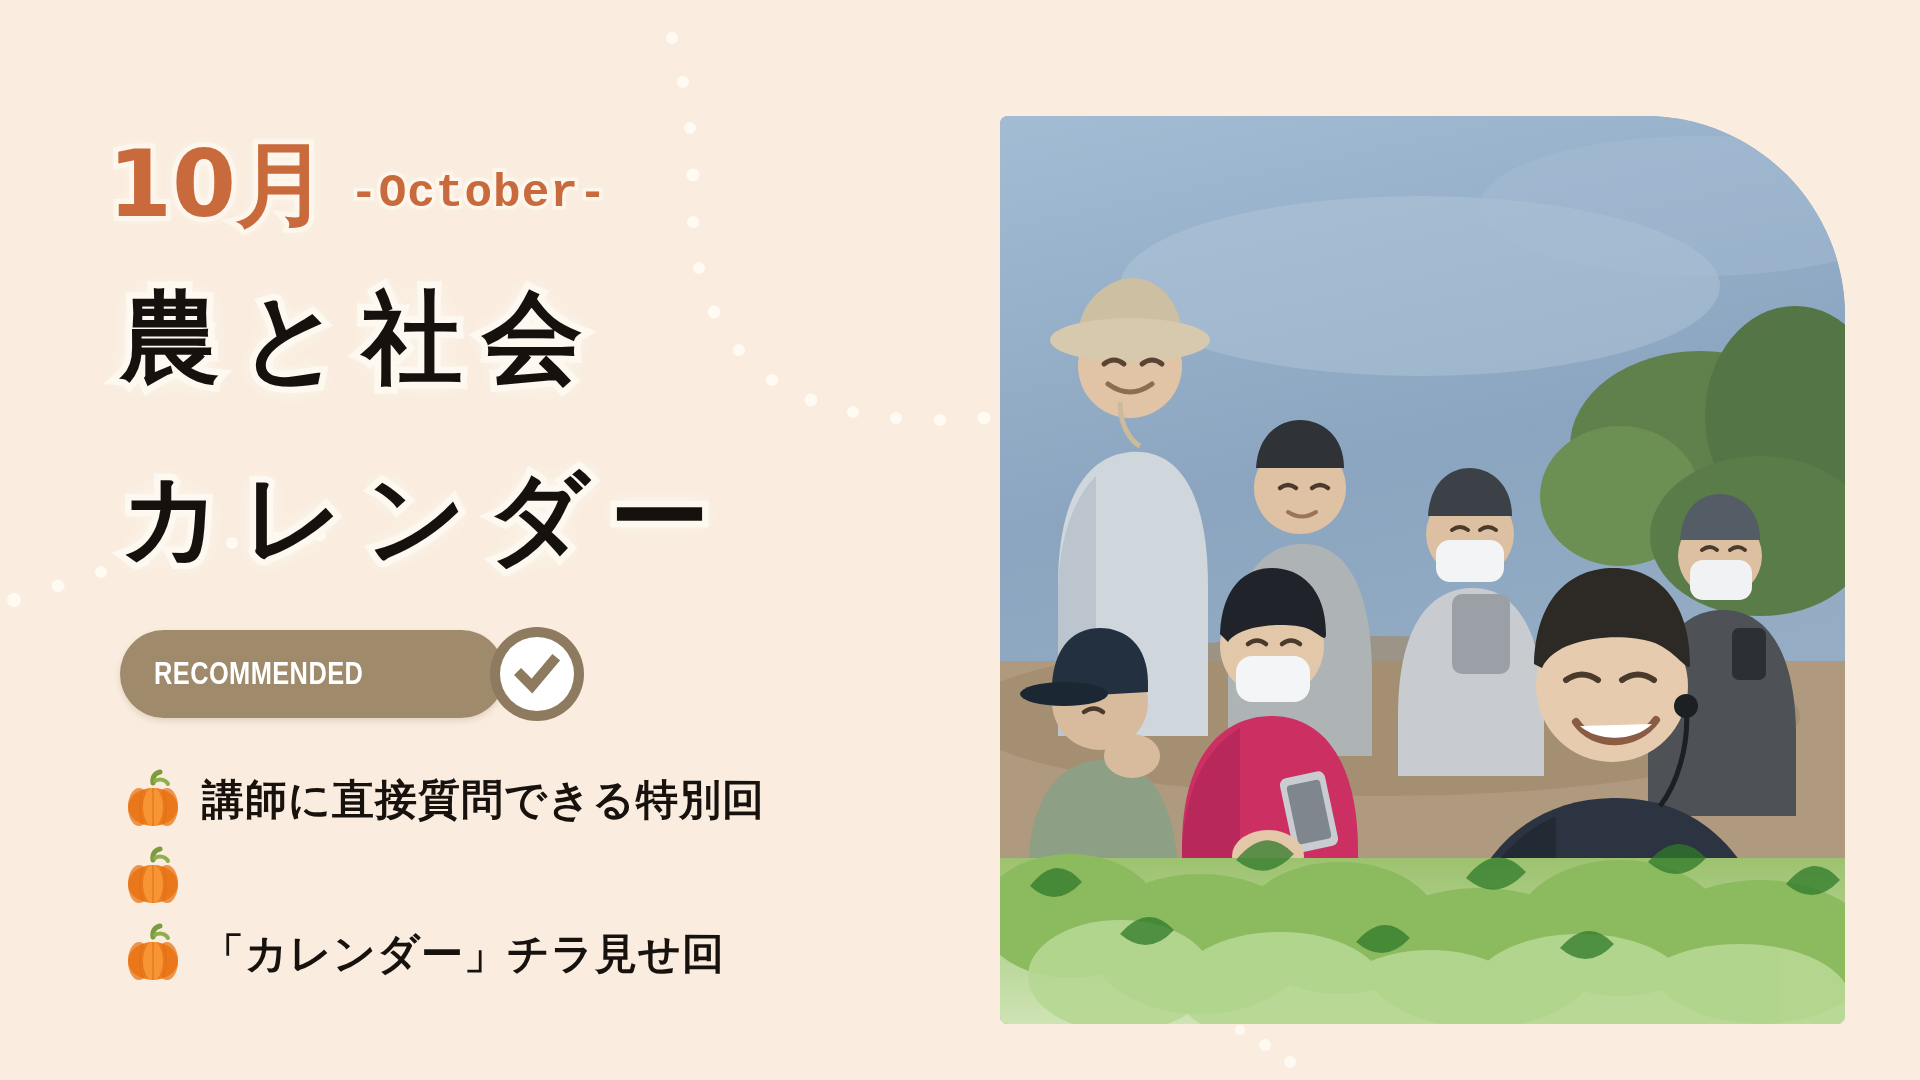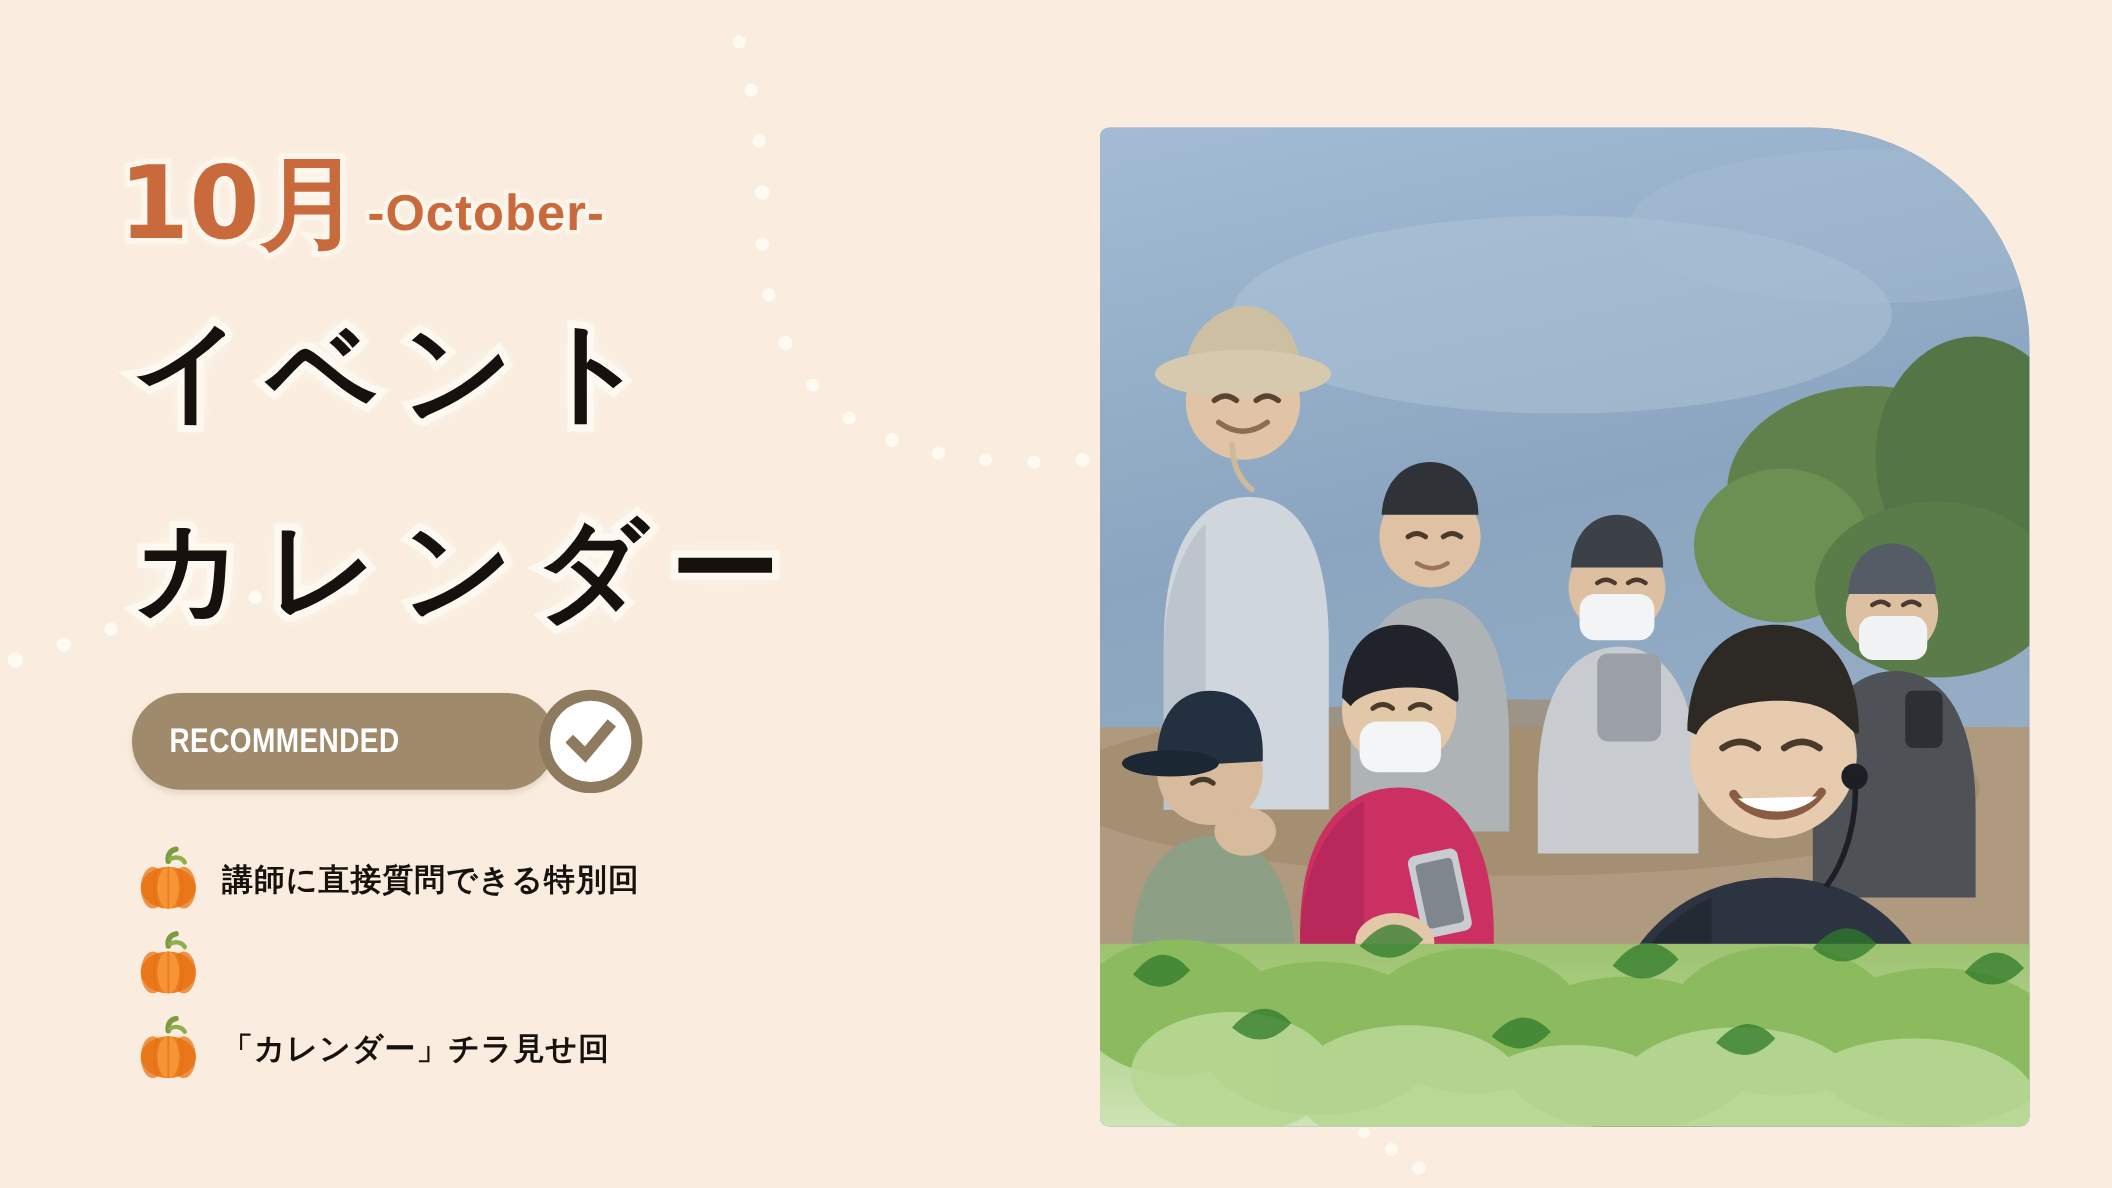--- a/index.html
+++ b/index.html
@@ -52,26 +52,26 @@
     font-weight: 700;
     line-height: 0.95;
     color: #c96a3c;
     letter-spacing: 0px;
     -webkit-text-stroke: 10px #fdf6ec;
     paint-order: stroke fill;
     text-shadow:
        0 0 10px #fdf6ec, 0 0 14px #fdf6ec;
   }
   .month-en {
-    font-family: Liberation Sans, sans-serif;
+    font-family: Liberation Mono, monospace;
     font-size: 46px;
     font-weight: 700;
     color: #c96a3c;
     letter-spacing: 1px;
-    margin-left: 6px;
+    margin-left: 22px;
     margin-bottom: 8px;
     -webkit-text-stroke: 7px #fdf6ec;
     paint-order: stroke fill;
     text-shadow: 0 0 8px #fdf6ec;
   }
 
   
   .title-line {
     position: absolute;
     left: 120px;
@@ -158,21 +158,21 @@
     width: 62px;
     height: 62px;
     flex: 0 0 62px;
     margin-right: 18px;
     position: relative;
   }
   .pumpkin svg { display: block; }
   .bullet-text {
     font-family: "DejaVu Sans", sans-serif;
     font-weight: 700;
-    font-size: 28px;
+    font-size: 42px;
     color: #17120e;
     letter-spacing: 1px;
     white-space: nowrap;
     line-height: 1;
   }
 
   
   .photo {
     position: absolute;
     left: 1000px;
@@ -226,21 +226,21 @@
     </g>
   </svg>
 
   <div class="left-col">
 
     <div class="month-row">
       <div class="month-jp">10月</div>
       <div class="month-en">-October-</div>
     </div>
 
-    <div class="title-line l1">イベント</div>
+    <div class="title-line l1">農と社会</div>
     <div class="title-line l2">カレンダー</div>
 
     <div class="badge">
       <div class="badge-pill">
         <span>RECOMMENDED</span>
       </div>
       <div class="badge-check">
         <div class="badge-check-inner">
           <svg width="46" height="46" viewBox="0 0 46 46">
             <path d="M7 24 L18 35 L39 10" stroke="#8e7a5e" stroke-width="10" stroke-linecap="square" stroke-linejoin="miter" fill="none"></path>

